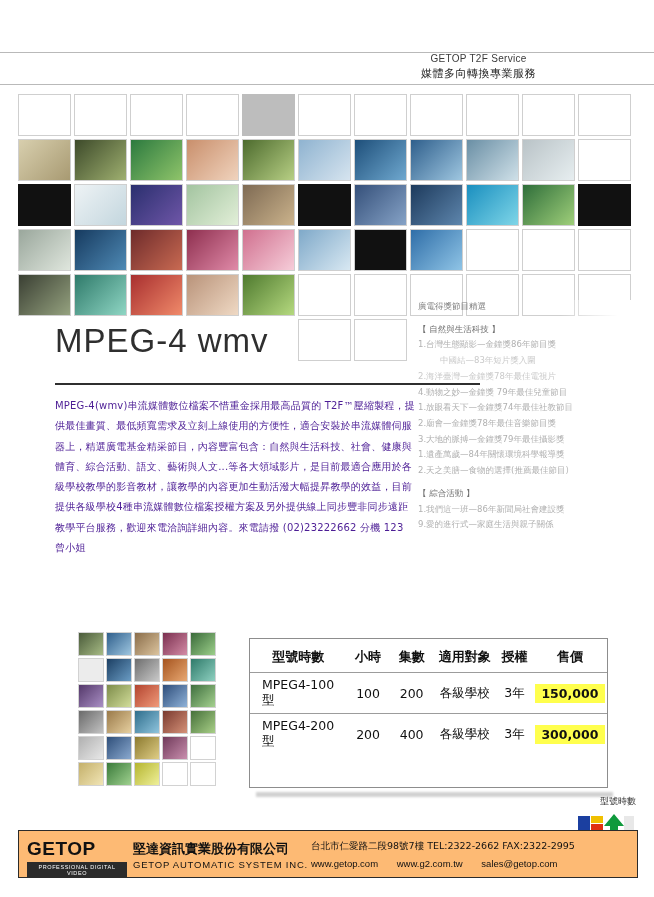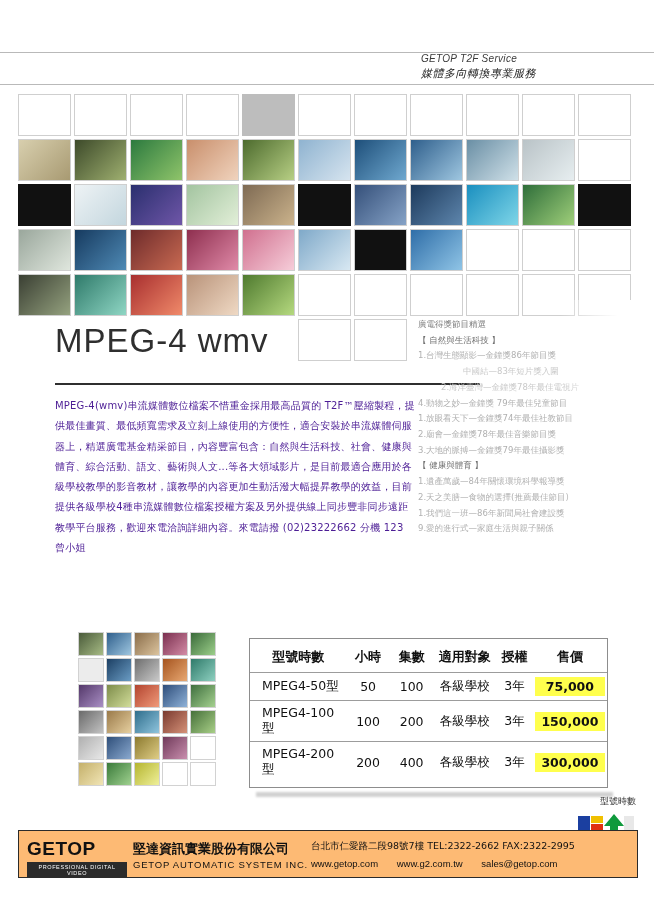--- a/index.html
+++ b/index.html
@@ -9,21 +9,21 @@
     font-family:"Liberation Sans","DejaVu Sans",sans-serif;
     position:relative;
     overflow:hidden;
     color:#000;
   }
   .page{position:relative;width:654px;height:897px;}
 
   
   .hdr-rule{position:absolute;left:0;top:52px;width:654px;height:1px;background:#b9b9b9;}
   .hdr-rule2{position:absolute;left:0;top:84px;width:654px;height:1px;background:#b9b9b9;}
-  .hdr-text{position:absolute;right:118px;top:52px;text-align:left;line-height:1.35;font-style:italic;}
+  .hdr-text{position:absolute;right:118px;top:52px;text-align:center;line-height:1.35;}
   .hdr-line1{font-size:10px;color:#3a3a3a;letter-spacing:.3px;}
   .hdr-line2{font-size:11px;color:#1a1a1a;letter-spacing:.5px;}
   .logo{position:absolute;right:18px;top:46px;width:96px;height:46px;}
   .logo .tm{position:absolute;right:0;top:2px;font-size:7px;color:#555;}
 
   
   .grid{position:absolute;left:18px;top:94px;width:618px;}
   .grow{display:flex;}
   .cell{width:53px;height:42px;margin-right:3px;margin-bottom:3px;border:1px solid #cfcfcf;background:#ffffff;box-sizing:border-box;overflow:hidden;position:relative;}
   .cell.empty{background:#fff;}
@@ -32,25 +32,25 @@
 
   
   .title-main{position:absolute;left:55px;top:322px;font-size:33px;letter-spacing:1px;color:#2f2f2f;font-family:"Liberation Sans",sans-serif;}
   .title-sub{position:absolute;left:55px;top:357px;font-size:21px;font-weight:bold;color:#1b1b1b;letter-spacing:1px;font-family:"DejaVu Sans",sans-serif;}
   .title-rule{position:absolute;left:55px;top:383px;width:425px;height:2px;background:#2f2f2f;}
 
   
   .body-copy{position:absolute;left:55px;top:396px;width:360px;font-size:10px;line-height:2.03;color:#4c1d95;font-family:"DejaVu Sans",sans-serif;letter-spacing:.2px;}
 
   
-  .awards{position:absolute;left:418px;top:317px;width:210px;font-size:8.5px;line-height:1.85;color:#9a9a9a;font-family:"DejaVu Sans",sans-serif;}
+  .awards{position:absolute;left:418px;top:299px;width:210px;font-size:8.5px;line-height:1.85;color:#9a9a9a;font-family:"DejaVu Sans",sans-serif;}
   .awards .a-head{color:#7d7d7d;}
-  .awards .a-sec{color:#6f6f6f;}
+  .awards .a-sec{color:#6f6f6f;margin-top:7px;}
   .awards .a-item{color:#b0b0b0;}
-  .awards .a-item.dim{color:#c9c9c9;margin-left:23px;}
+  .awards .a-item.dim{color:#c9c9c9;}
   .awards-fade{position:absolute;left:560px;top:300px;width:80px;height:330px;background:linear-gradient(to right,rgba(255,255,255,0) 0%,#fff 72%);}
 
   
   .mosaic{position:absolute;left:78px;top:632px;width:140px;}
   .mrow{display:flex;}
   .mcell{width:26px;height:24px;margin-right:2px;margin-bottom:2px;border:1px solid #d2d2d2;box-sizing:border-box;overflow:hidden;background:#fff;}
 
   
   .ptable-wrap{position:absolute;left:249px;top:638px;width:357px;height:148px;border:1px solid #8d8d8d;background:#fff;}
   .ptable{width:100%;border-collapse:collapse;font-family:"DejaVu Sans",sans-serif;}
@@ -179,24 +179,24 @@
     <div class="a-sec">【 自然與生活科技 】</div>
     <div class="a-item">1.台灣生態顯影—金鐘獎86年節目獎</div>
     <div class="a-item dim" style="padding-left:22px">中國結—83年短片獎入圍</div>
     <div class="a-item dim">2.海洋臺灣—金鐘獎78年最佳電視片</div>
     <div class="a-item">4.動物之妙—金鐘獎 79年最佳兒童節目</div>
 
     <div class="a-item">1.放眼看天下—金鐘獎74年最佳社教節目</div>
     <div class="a-item">2.廟會—金鐘獎78年最佳音樂節目獎</div>
     <div class="a-item">3.大地的脈搏—金鐘獎79年最佳攝影獎</div>
 
-    <div class="a-sec">【 健康與體育 】</div>
     <div class="a-item">1.遺產萬歲—84年關懷環境科學報導獎</div>
     <div class="a-item">2.天之美膳—食物的選擇(推薦最佳節目)</div>
 
+    <div class="a-sec">【 綜合活動 】</div>
     <div class="a-item">1.我們這一班—86年新聞局社會建設獎</div>
     <div class="a-item">9.愛的進行式—家庭生活與親子關係</div>
   </div>
   <div class="awards-fade"></div>
 
   <div class="mosaic">
     <div class="mrow">
       <div class="mcell" style="background:linear-gradient(135deg,#4a5b3a,#a7bb85)"></div>
       <div class="mcell" style="background:linear-gradient(135deg,#2f5f8c,#9ec6e0)"></div>
       <div class="mcell" style="background:linear-gradient(135deg,#8a6d4a,#dcc49e)"></div>
@@ -256,30 +256,20 @@
           <th>型號時數</th>
           <th>小時</th>
           <th>集數</th>
           <th>適用對象</th>
           <th>授權</th>
           <th>售價</th>
         </tr>
       </thead>
       <tbody>
         <tr>
-          <td class="model">MPEG4-50型</td>
-          <td>50</td>
-          <td>100</td>
-          <td>各級學校</td>
-          <td>3年</td>
-          <td>
-              <span class="price">75,000</span>
-            </td>
-        </tr>
-        <tr>
           <td class="model">MPEG4-100型</td>
           <td>100</td>
           <td>200</td>
           <td>各級學校</td>
           <td>3年</td>
           <td>
               <span class="price">150,000</span>
             </td>
         </tr>
         <tr>

